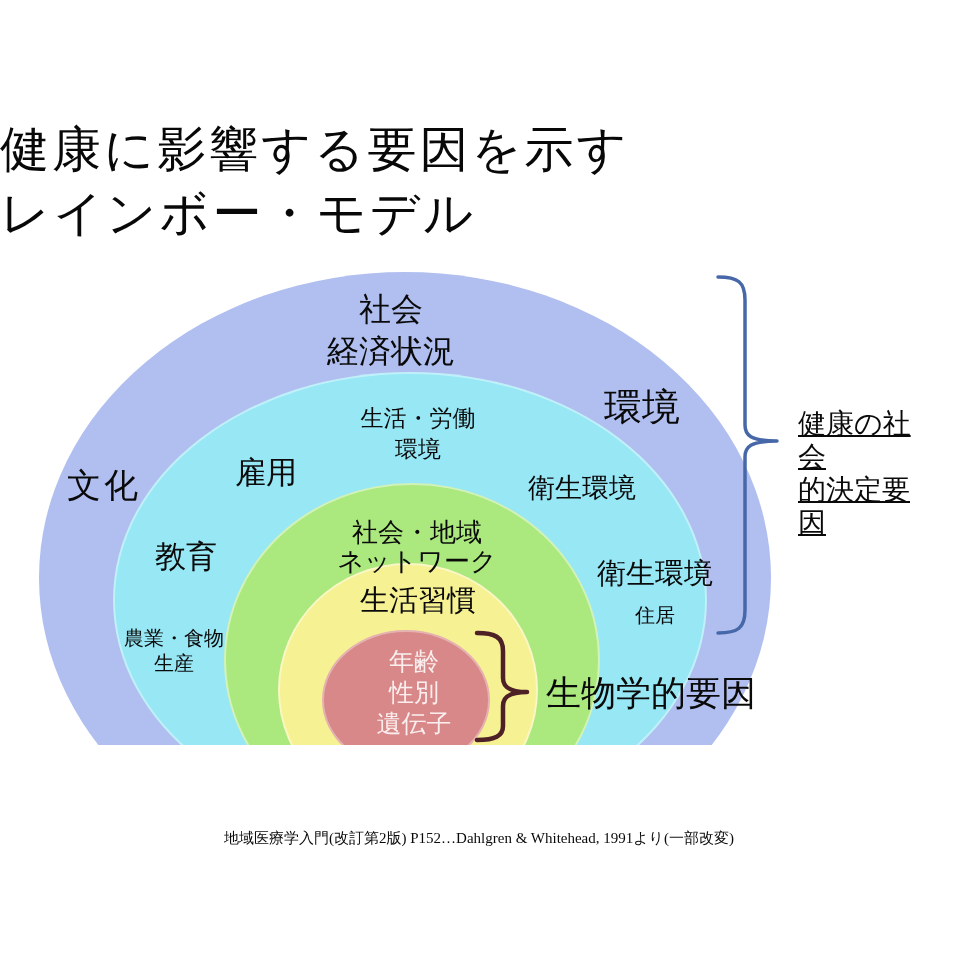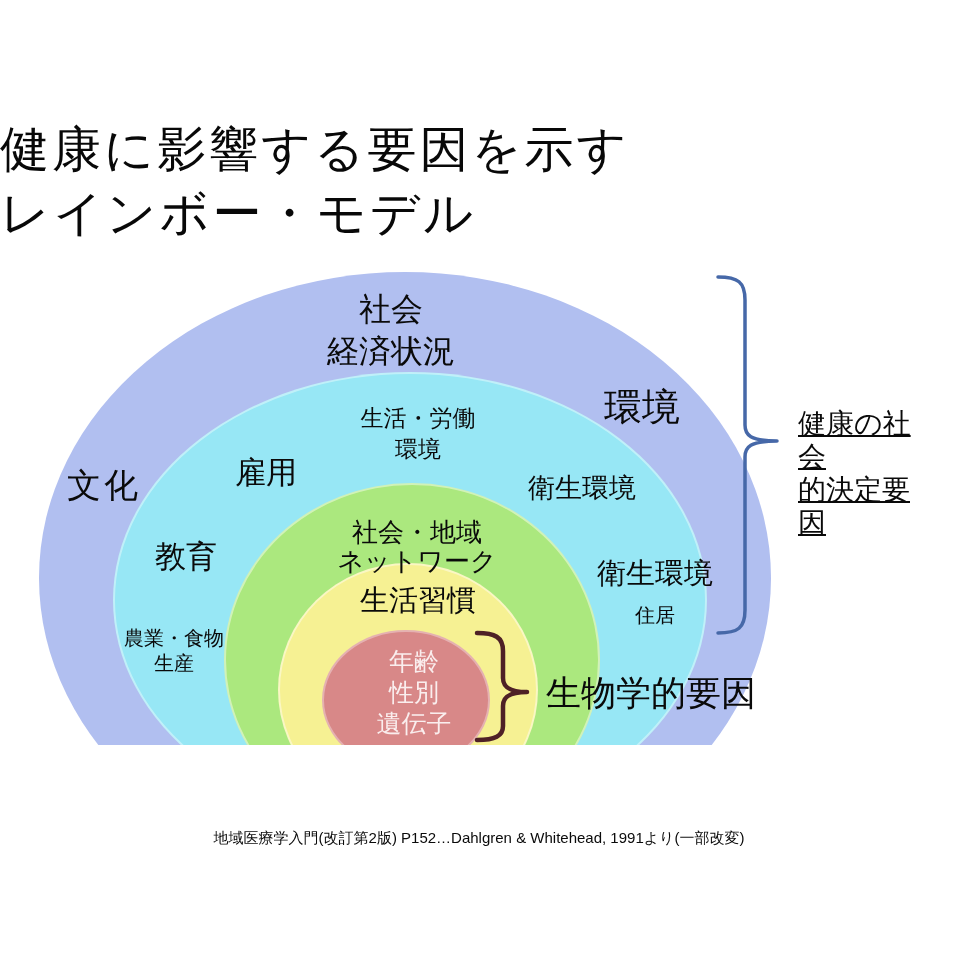--- a/index.html
+++ b/index.html
@@ -50,21 +50,21 @@
   .brace { position:absolute; overflow:visible; }
   .brace path { fill:none; stroke-linecap:round; stroke-linejoin:round; }
   .brace-right { left:706px; top:268px; }
   .brace-right path { stroke-width:3.5px; }
   .brace-bio { left:466px; top:626px; }
   .brace-bio path { stroke-width:4.5px; }
 
   .caption {
     position:absolute; top:827px; left:0; width:100%;
     text-align:center; font-size:15px; line-height:22px;
-    font-family:Liberation Sans, sans-serif;
+    font-family:Liberation Serif, serif;
     color:#0a0a0a;
   }
 </style>
 </head>
 <body>
 
 <div class="page">
 
   <div class="title">健康に影響する要因を示す
 レインボー・モデル</div>

